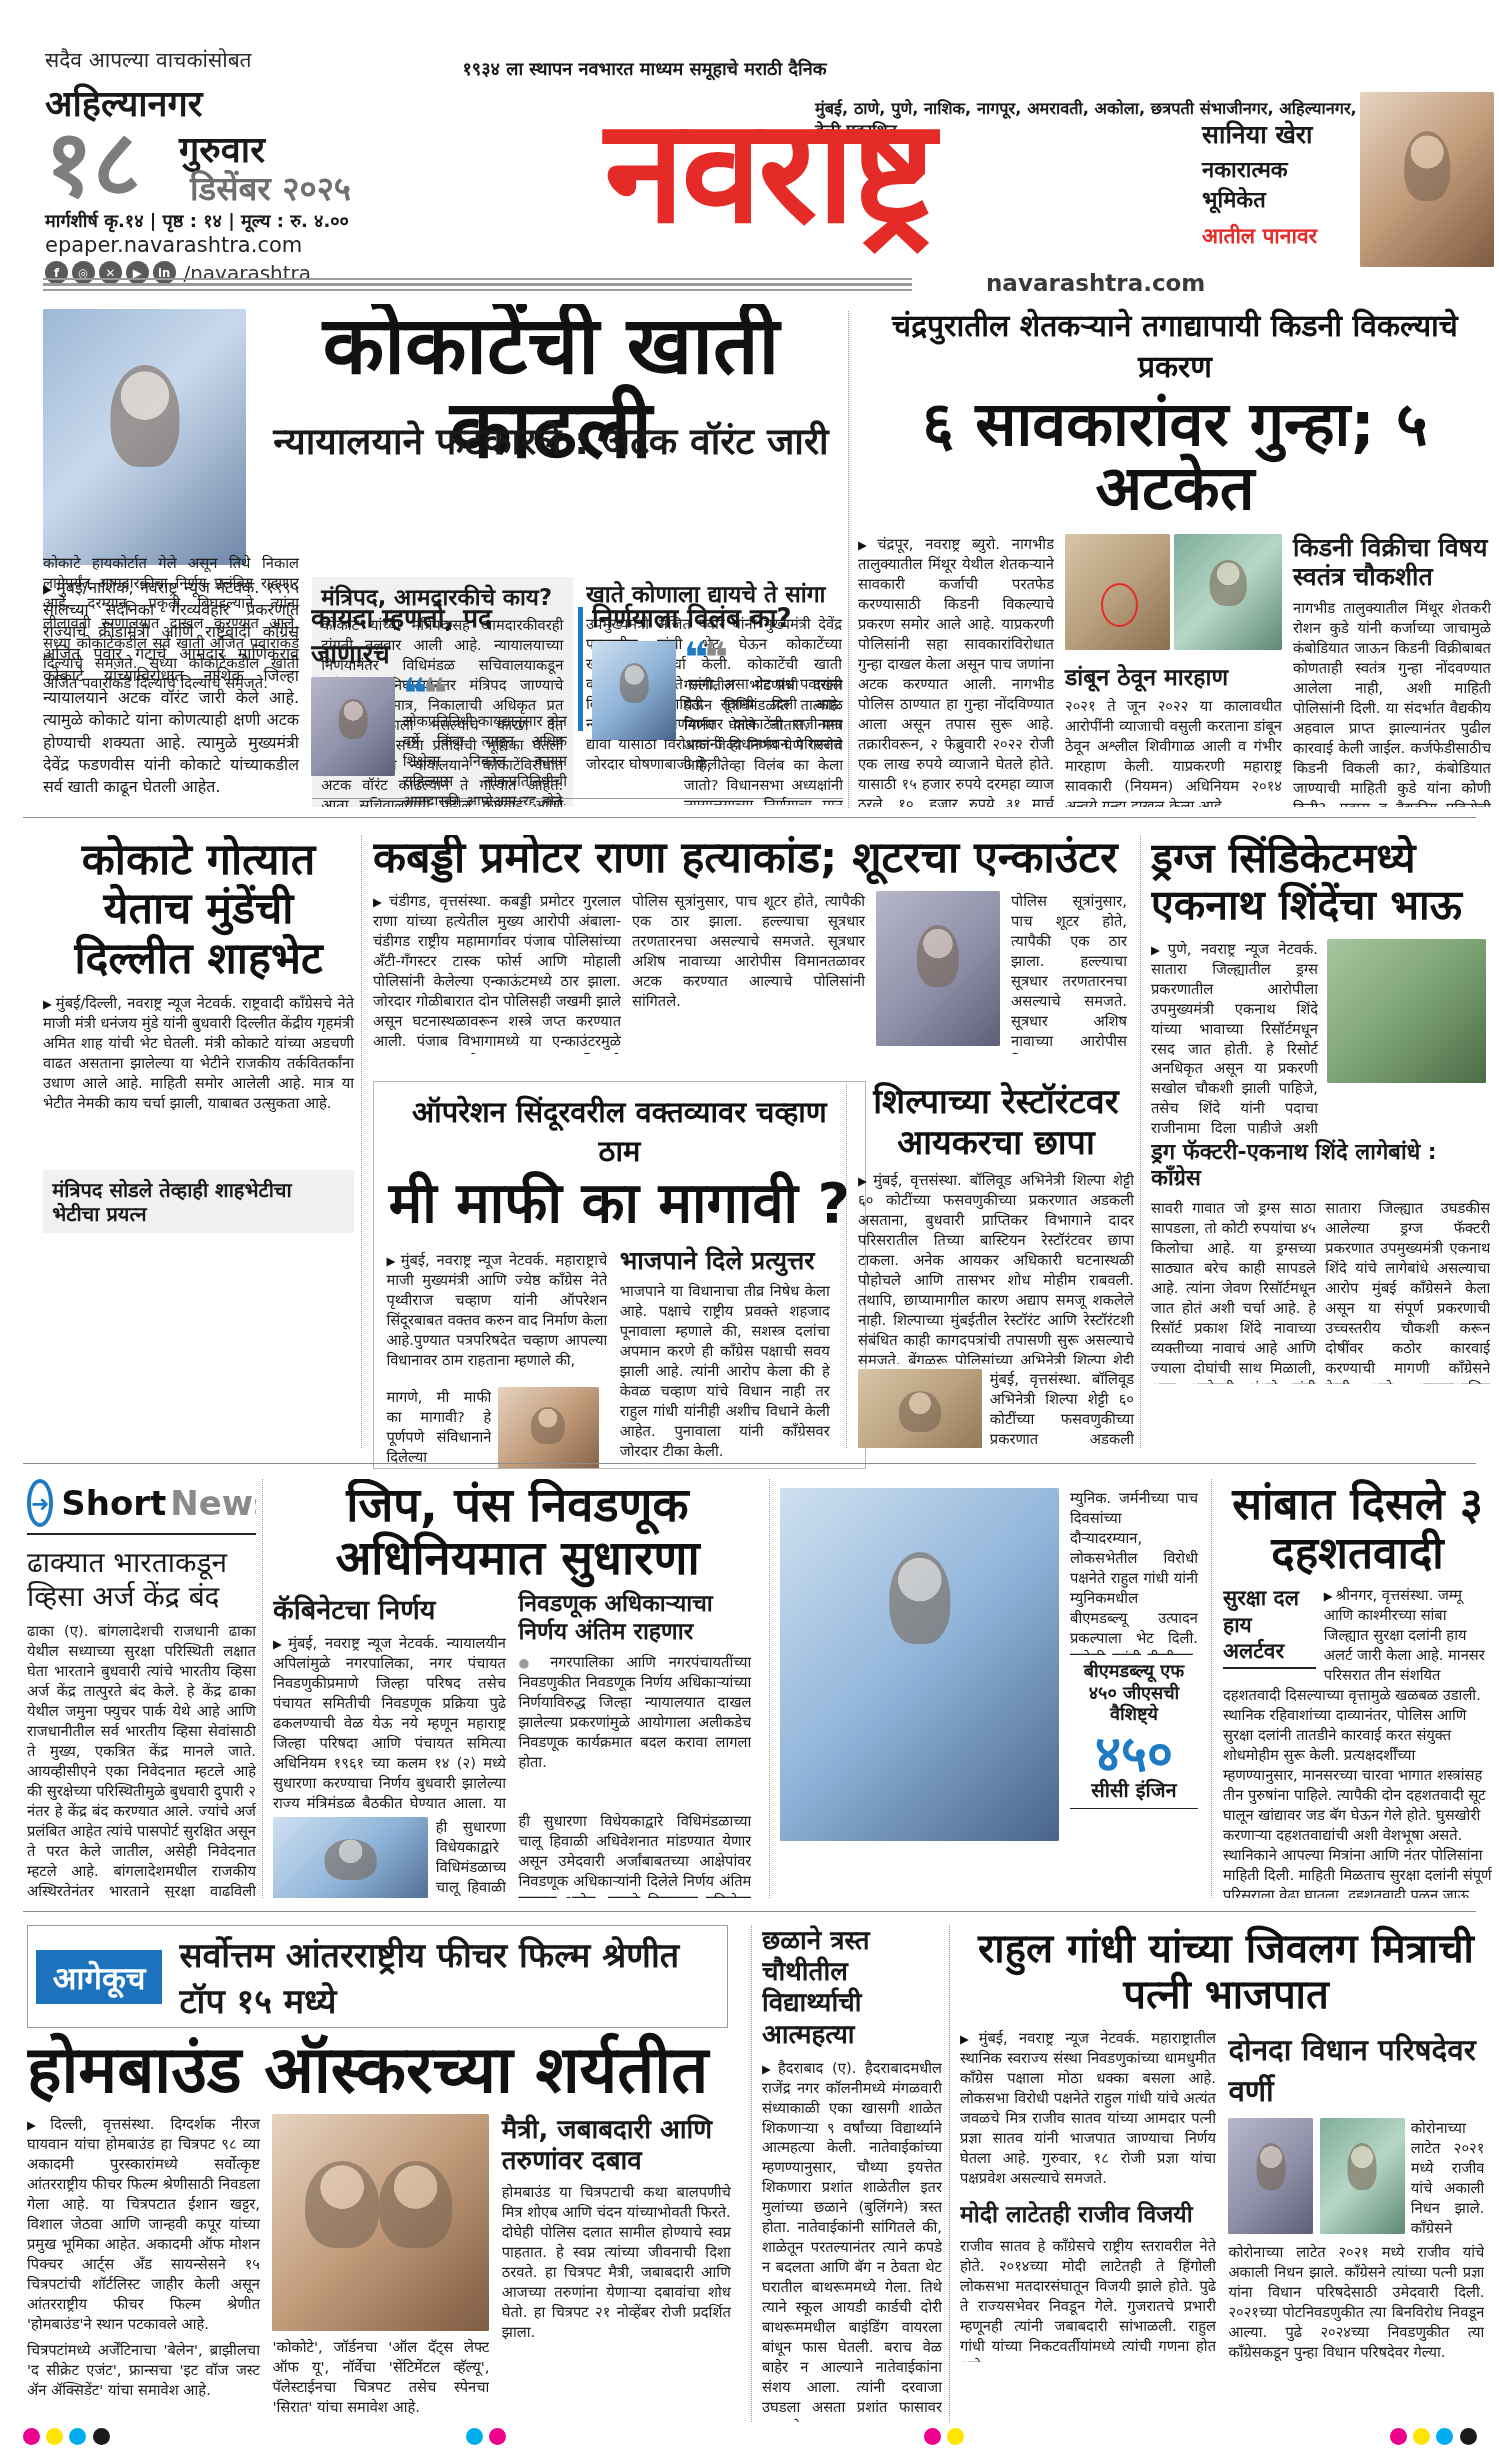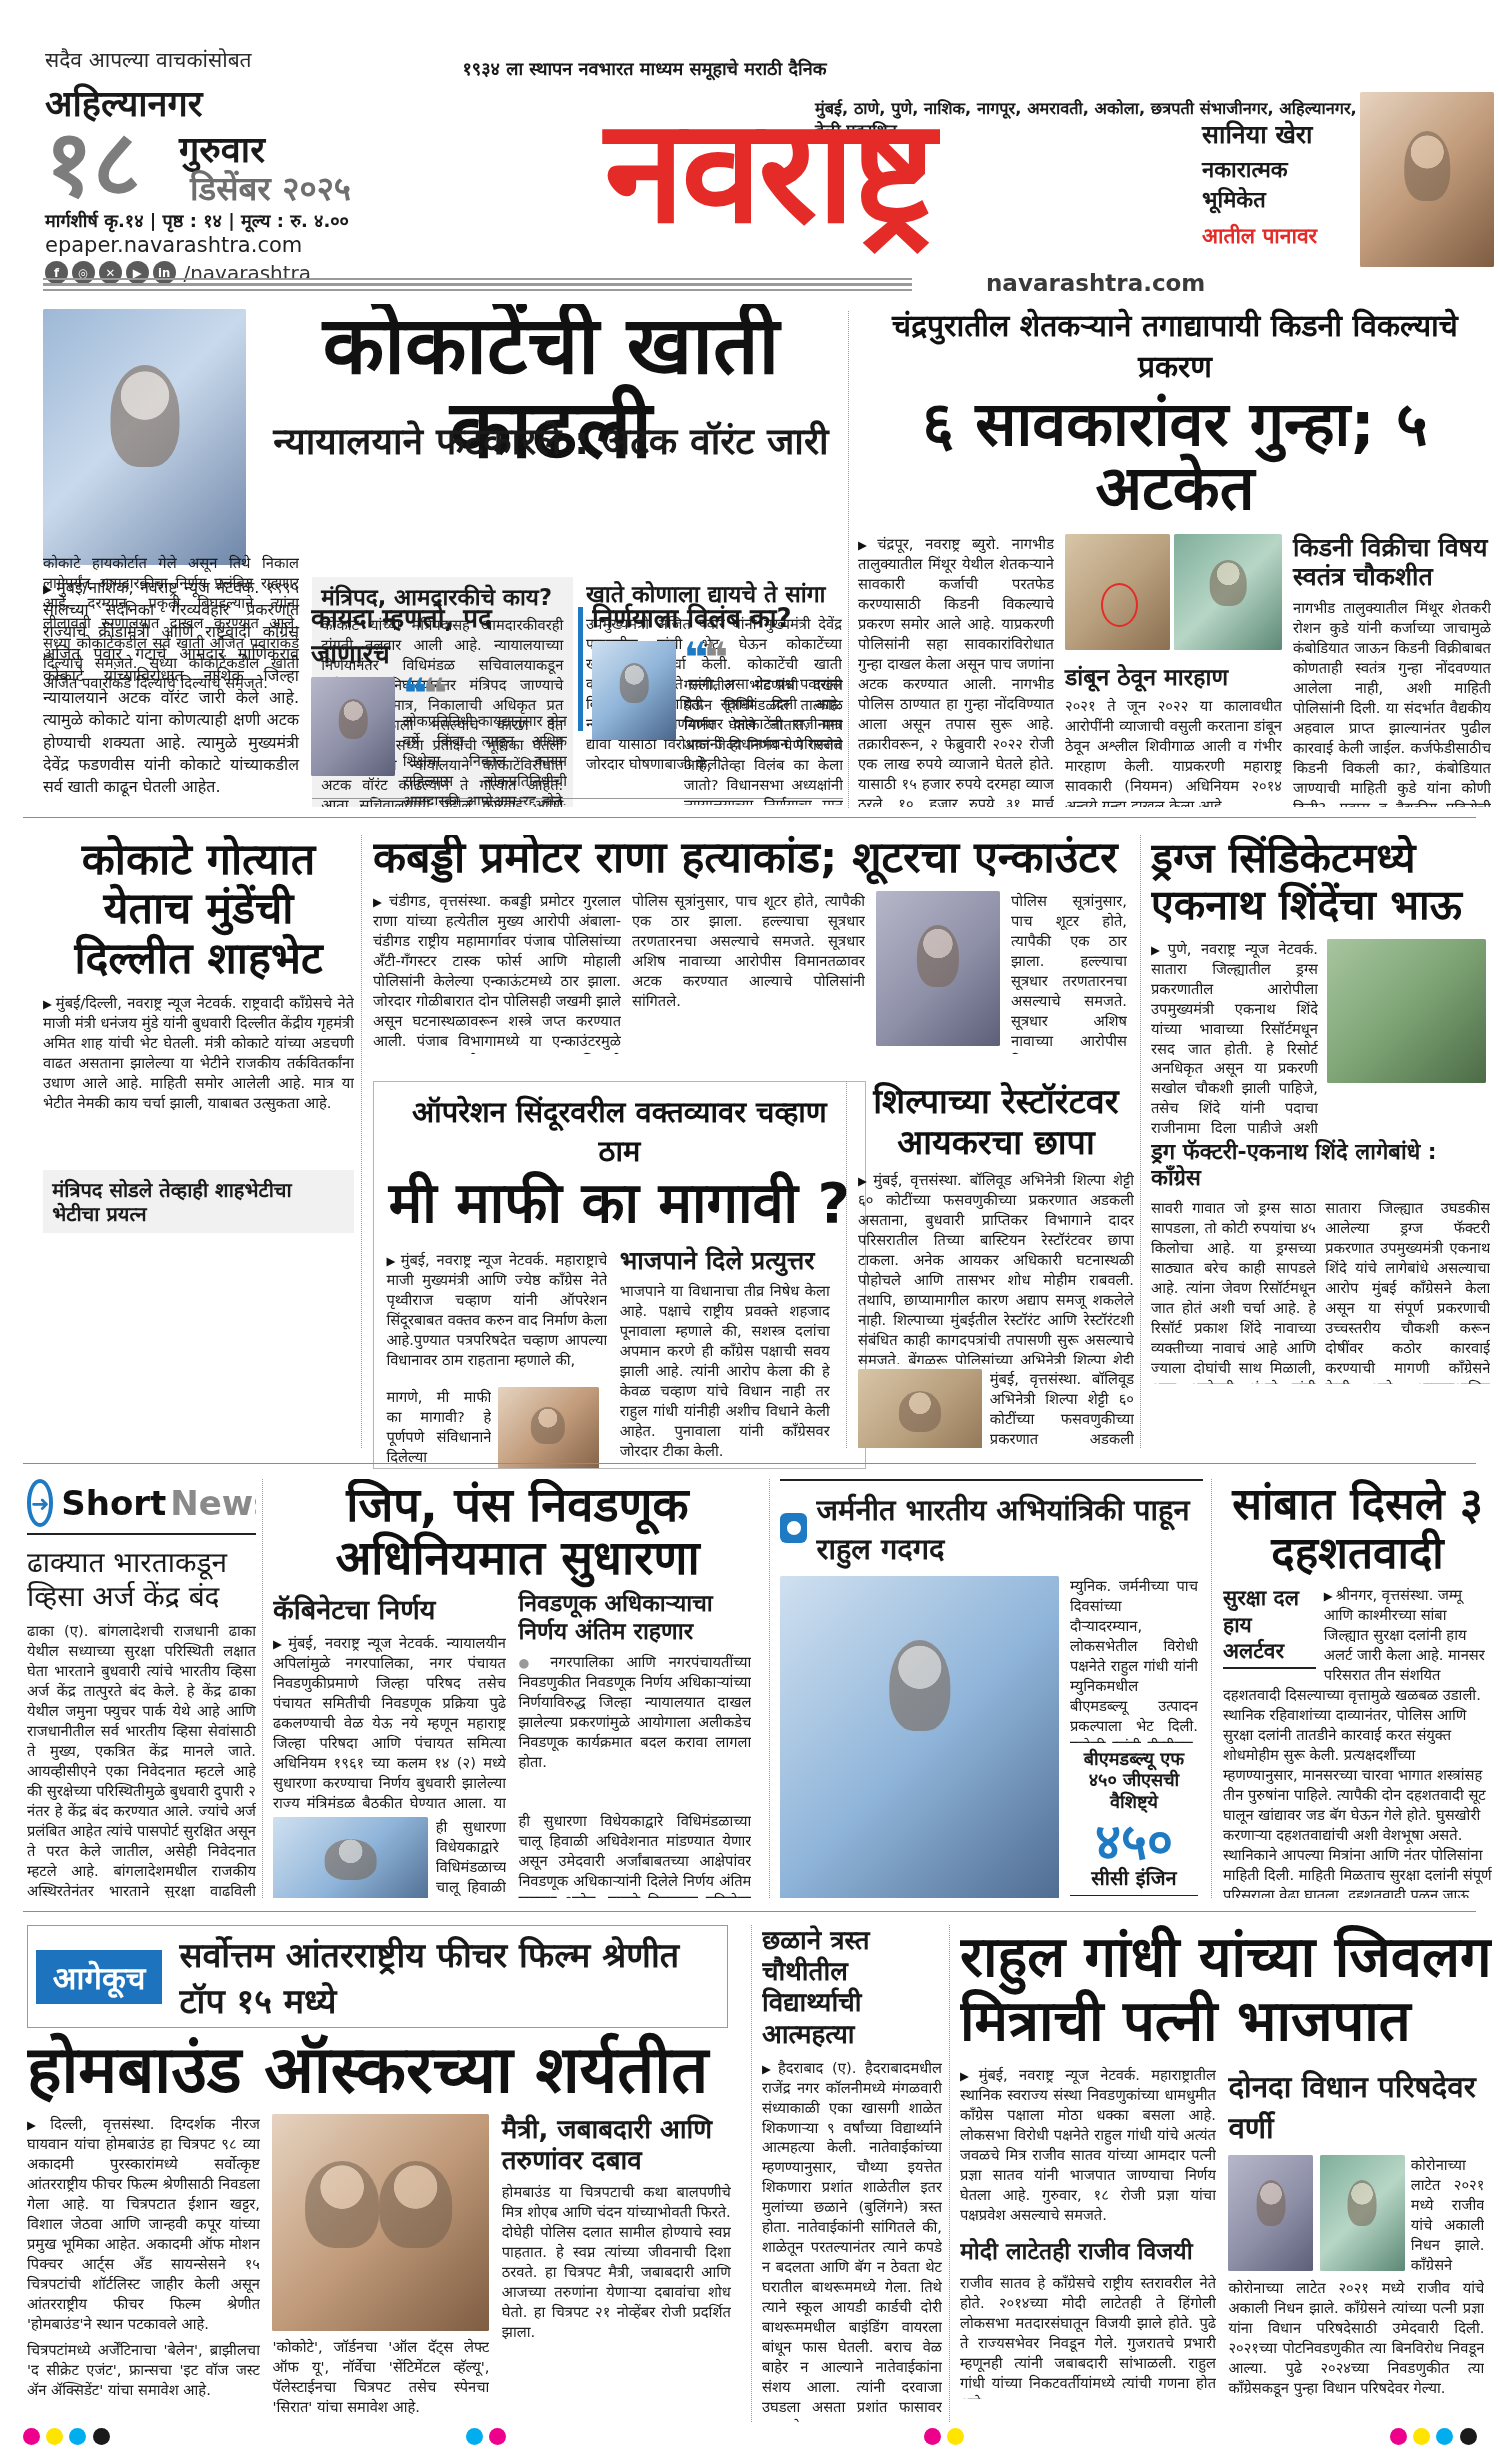--- a/index.html
+++ b/index.html
@@ -297,24 +297,20 @@
           <span style="color:#9a9a9a;font-size:12.4px;">●</span> <span>नगरपालिका आणि नगरपंचायतींच्या निवडणुकीत निवडणूक निर्णय अधिकाऱ्यांच्या निर्णयाविरुद्ध जिल्हा न्यायालयात दाखल झालेल्या प्रकरणांमुळे आयोगाला अलीकडेच निवडणूक कार्यक्रमात बदल करावा लागला होता.</span>
         </div>
         <div class="body-sm" style="margin-top:4.7px;height:132px;overflow:hidden;">ही सुधारणा विधेयकाद्वारे विधिमंडळाच्या चालू हिवाळी अधिवेशनात मांडण्यात येणार असून उमेदवारी अर्जांबाबतच्या आक्षेपांवर निवडणूक अधिकाऱ्यांनी दिलेले निर्णय अंतिम राहणार आहेत. यामुळे निवडणूक प्रक्रियेला गती मिळेल, असे सरकारचे म्हणणे आहे.</div>
       </div>
     </div>
   </div>
 
   <div class="vsep" style="left:769px;top:1479px;height:419px;"></div>
 
   <div class="abs" style="left:780px;top:1479px;width:423px;height:419px;overflow:hidden;">
-    <div style="display:flex;align-items:center;border-top:2.3px solid #222;padding-top:7.8px;">
-      <span class="campad"></span>
-      <span style="font-weight:800;font-size:29px;">जर्मनीत भारतीय अभियांत्रिकी पाहून राहुल गदगद</span>
-    </div>
     <div style="display:flex;gap:11px;margin-top:9.3px;">
       <div class="ph ph-e" style="width:279px;height:353px;flex:none;">
           <div class="head" style="top:18%;width:22%;height:26%;"></div>
         </div>
       <div style="width:128px;">
         <div class="body-sm" style="height:167px;overflow:hidden;">म्युनिक. जर्मनीच्या पाच दिवसांच्या दौऱ्यादरम्यान, लोकसभेतील विरोधी पक्षनेते राहुल गांधी यांनी म्युनिकमधील बीएमडब्ल्यू उत्पादन प्रकल्पाला भेट दिली. यावेळी त्यांनी टीव्हीएस-बीएमडब्ल्यूची भागीदारीच्या बीएमडब्ल्यू एफ ४५० जीएस बाईकवर अशी पोज दिली.</div>
         <div style="font-weight:800;font-size:18px;line-height:1.2;margin-top:4.7px;text-align:center;">बीएमडब्ल्यू एफ ४५० जीएसची वैशिष्ट्ये</div>
         <div style="text-align:center;margin-top:4.7px;">
           <div class="stat-num" style="color:#1e7ac2;">४५०</div>
           <div class="stat-label">सीसी इंजिन</div>
@@ -371,21 +367,21 @@
   <div class="abs" style="left:762px;top:1925px;width:180px;height:497px;overflow:hidden;">
     <div style="font-weight:800;font-size:26px;line-height:1.2;">छळाने त्रस्त चौथीतील विद्यार्थ्याची आत्महत्या</div>
     <div class="body-sm" style="margin-top:7.8px;height:419px;overflow:hidden;">
       <span class="tri">▶</span><span>हैदराबाद (ए). हैदराबादमधील राजेंद्र नगर कॉलनीमध्ये मंगळवारी संध्याकाळी एका खासगी शाळेत शिकणाऱ्या ९ वर्षांच्या विद्यार्थ्याने आत्महत्या केली. नातेवाईकांच्या म्हणण्यानुसार, चौथ्या इयत्तेत शिकणारा प्रशांत शाळेतील इतर मुलांच्या छळाने (बुलिंगने) त्रस्त होता. नातेवाईकांनी सांगितले की, शाळेतून परतल्यानंतर त्याने कपडे न बदलता आणि बॅग न ठेवता थेट घरातील बाथरूममध्ये गेला. तिथे त्याने स्कूल आयडी कार्डची दोरी बाथरूममधील बाइंडिंग वायरला बांधून फास घेतली. बराच वेळ बाहेर न आल्याने नातेवाईकांना संशय आला. त्यांनी दरवाजा उघडला असता प्रशांत फासावर लटकलेला आढळला. नातेवाईकांनी त्याला तात्काळ रुग्णालयात नेले, जिथे डॉक्टरांनी त्याला मृत घोषित केले.</span>
     </div>
   </div>
 
   <div class="vsep" style="left:949px;top:1925px;height:497px;"></div>
 
   <div class="abs" style="left:960px;top:1925px;width:532px;height:497px;overflow:hidden;">
-    <div class="hl" style="font-size:56px;text-align:left;line-height:1.15;">राहुल गांधी यांच्या जिवलग मित्राची पत्नी भाजपात</div>
+    <div class="hl" style="font-size:40px;text-align:center;line-height:1.15;">राहुल गांधी यांच्या जिवलग मित्राची पत्नी भाजपात</div>
     <div style="display:flex;gap:12.4px;margin-top:11px;">
       <div class="body-sm" style="width:256px;height:334px;overflow:hidden;">
         <span class="tri">▶</span><span>मुंबई, नवराष्ट्र न्यूज नेटवर्क. महाराष्ट्रातील स्थानिक स्वराज्य संस्था निवडणुकांच्या धामधुमीत काँग्रेस पक्षाला मोठा धक्का बसला आहे. लोकसभा विरोधी पक्षनेते राहुल गांधी यांचे अत्यंत जवळचे मित्र राजीव सातव यांच्या आमदार पत्नी प्रज्ञा सातव यांनी भाजपात जाण्याचा निर्णय घेतला आहे. गुरुवार, १८ रोजी प्रज्ञा यांचा पक्षप्रवेश असल्याचे समजते.</span>
         <div style="font-weight:800;font-size:23px;margin-top:11px;">मोदी लाटेतही राजीव विजयी</div>
         <div style="margin-top:6.2px;">राजीव सातव हे काँग्रेसचे राष्ट्रीय स्तरावरील नेते होते. २०१४च्या मोदी लाटेतही ते हिंगोली लोकसभा मतदारसंघातून विजयी झाले होते. पुढे ते राज्यसभेवर निवडून गेले. गुजरातचे प्रभारी म्हणूनही त्यांनी जबाबदारी सांभाळली. राहुल गांधी यांच्या निकटवर्तीयांमध्ये त्यांची गणना होत असे.</div>
       </div>
       <div style="width:256px;">
         <div style="font-weight:800;font-size:29.5px;">दोनदा विधान परिषदेवर वर्णी</div>
         <div style="display:flex;gap:6.2px;margin-top:7.8px;">
           <div class="ph ph-d" style="width:85px;height:116px;flex:none;">

